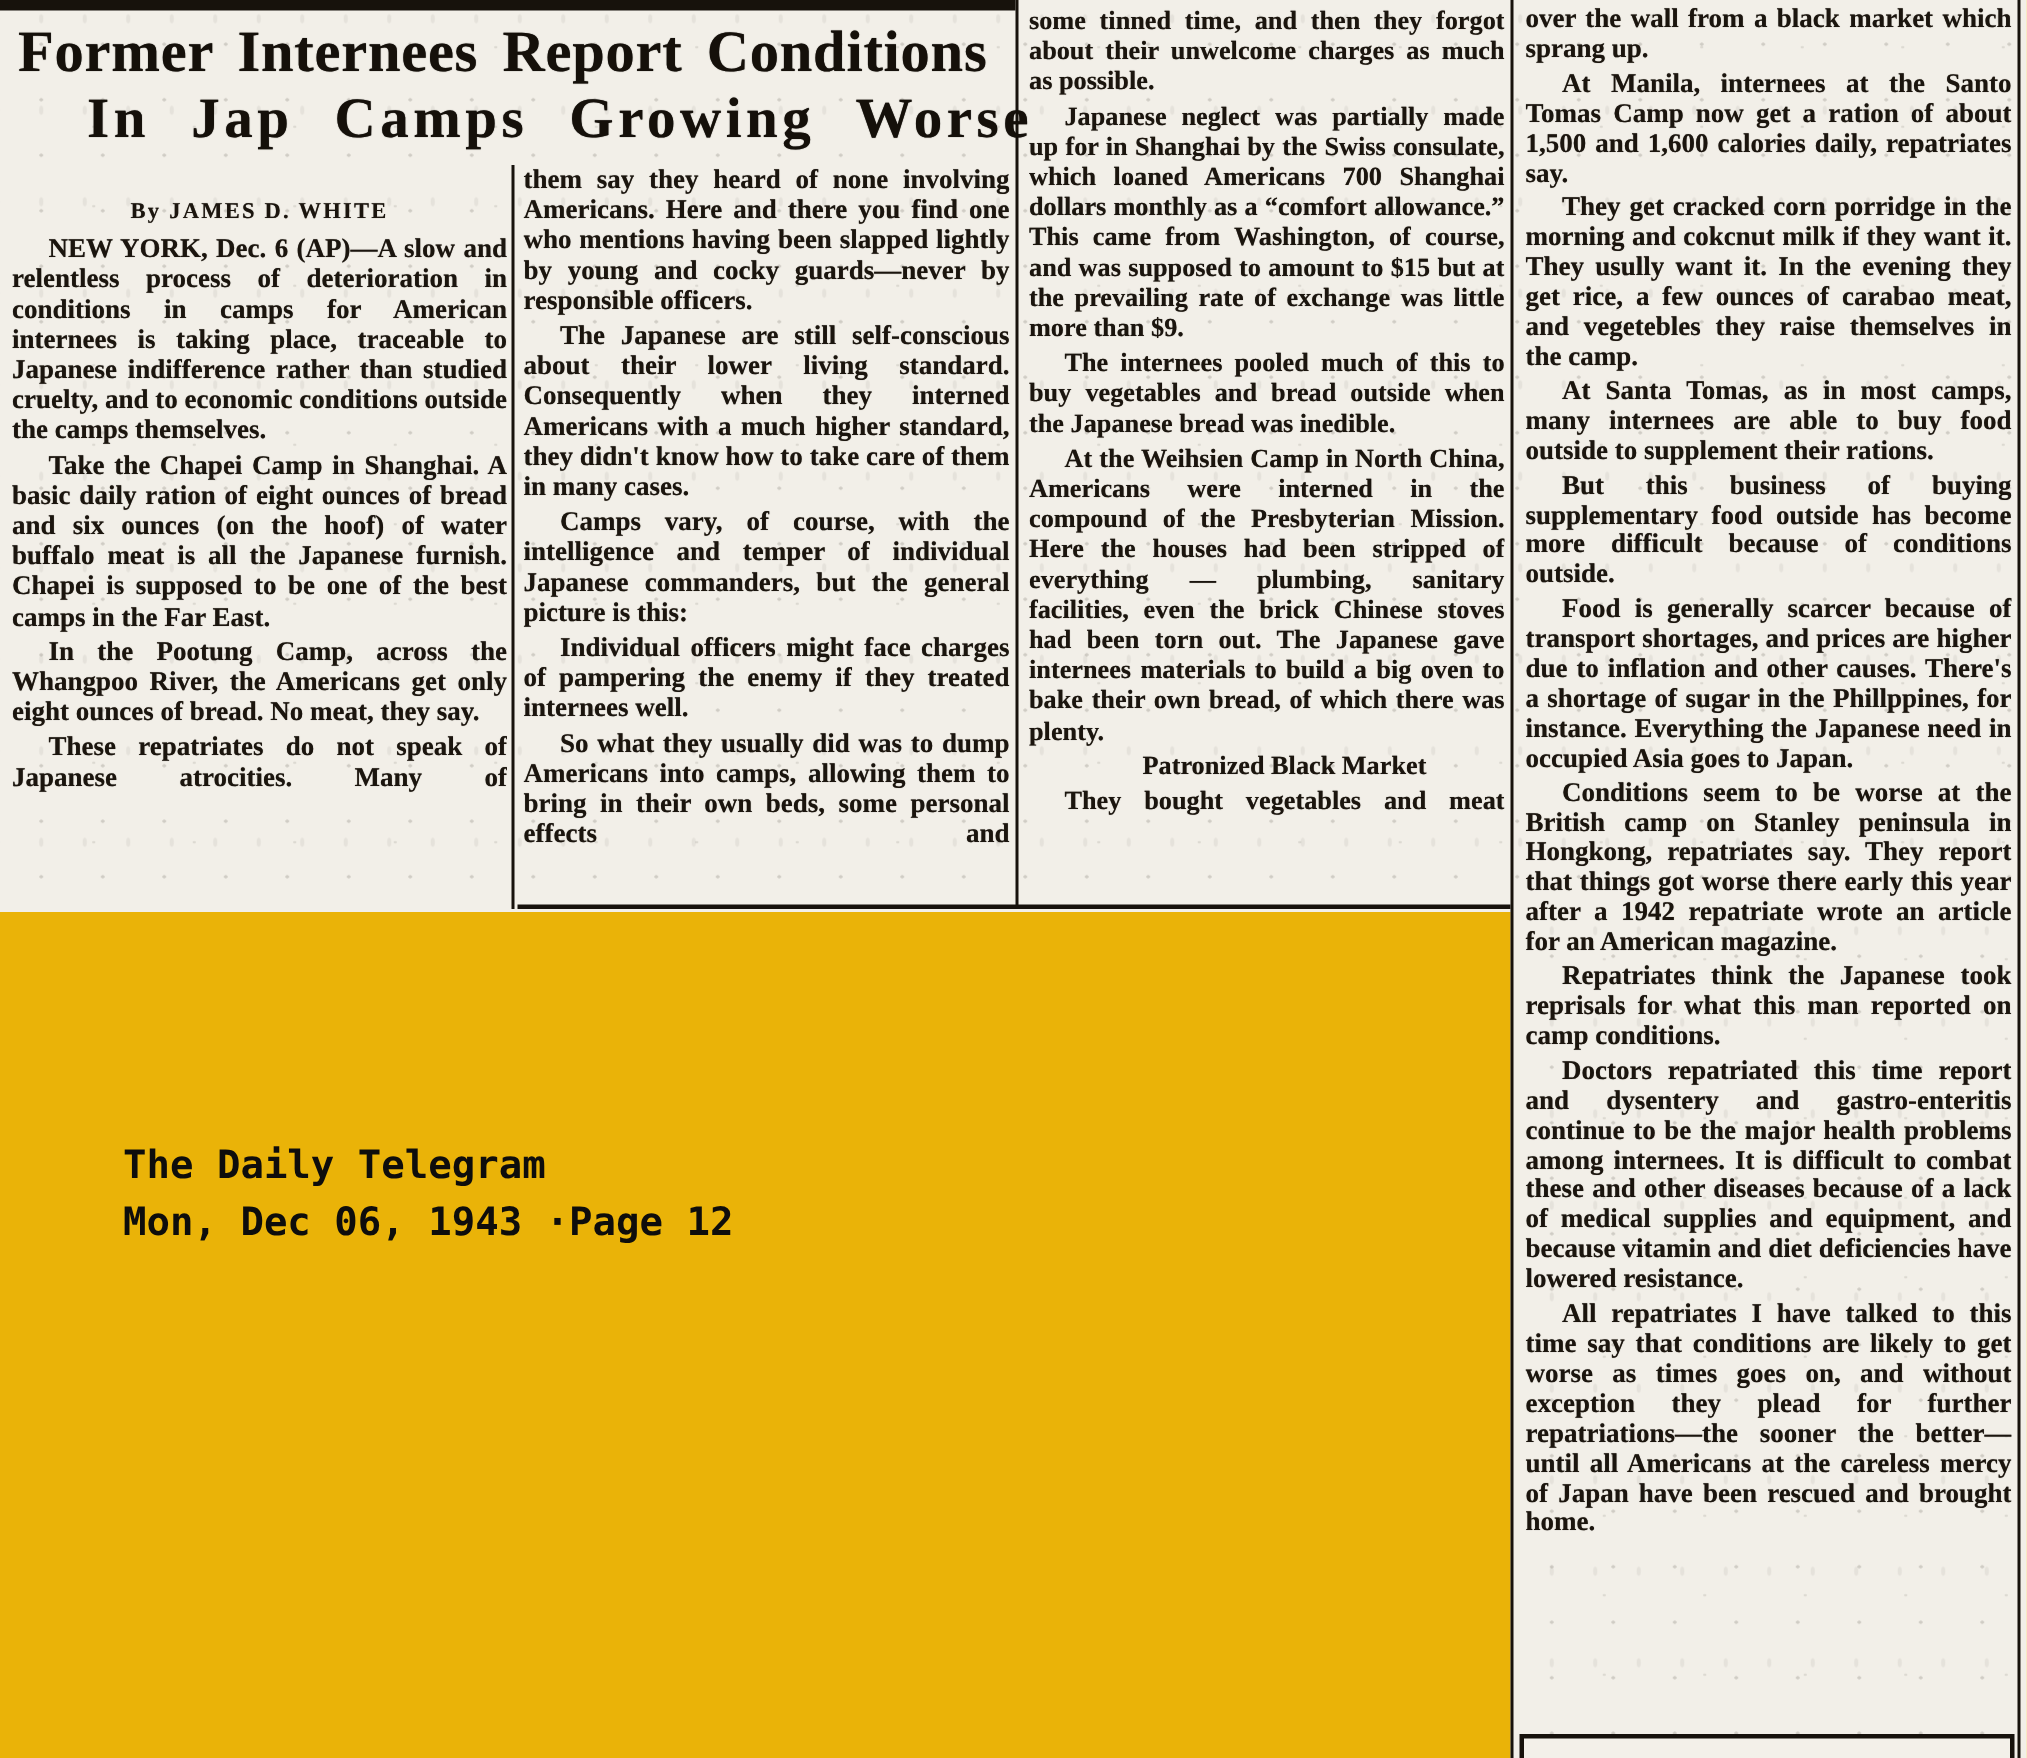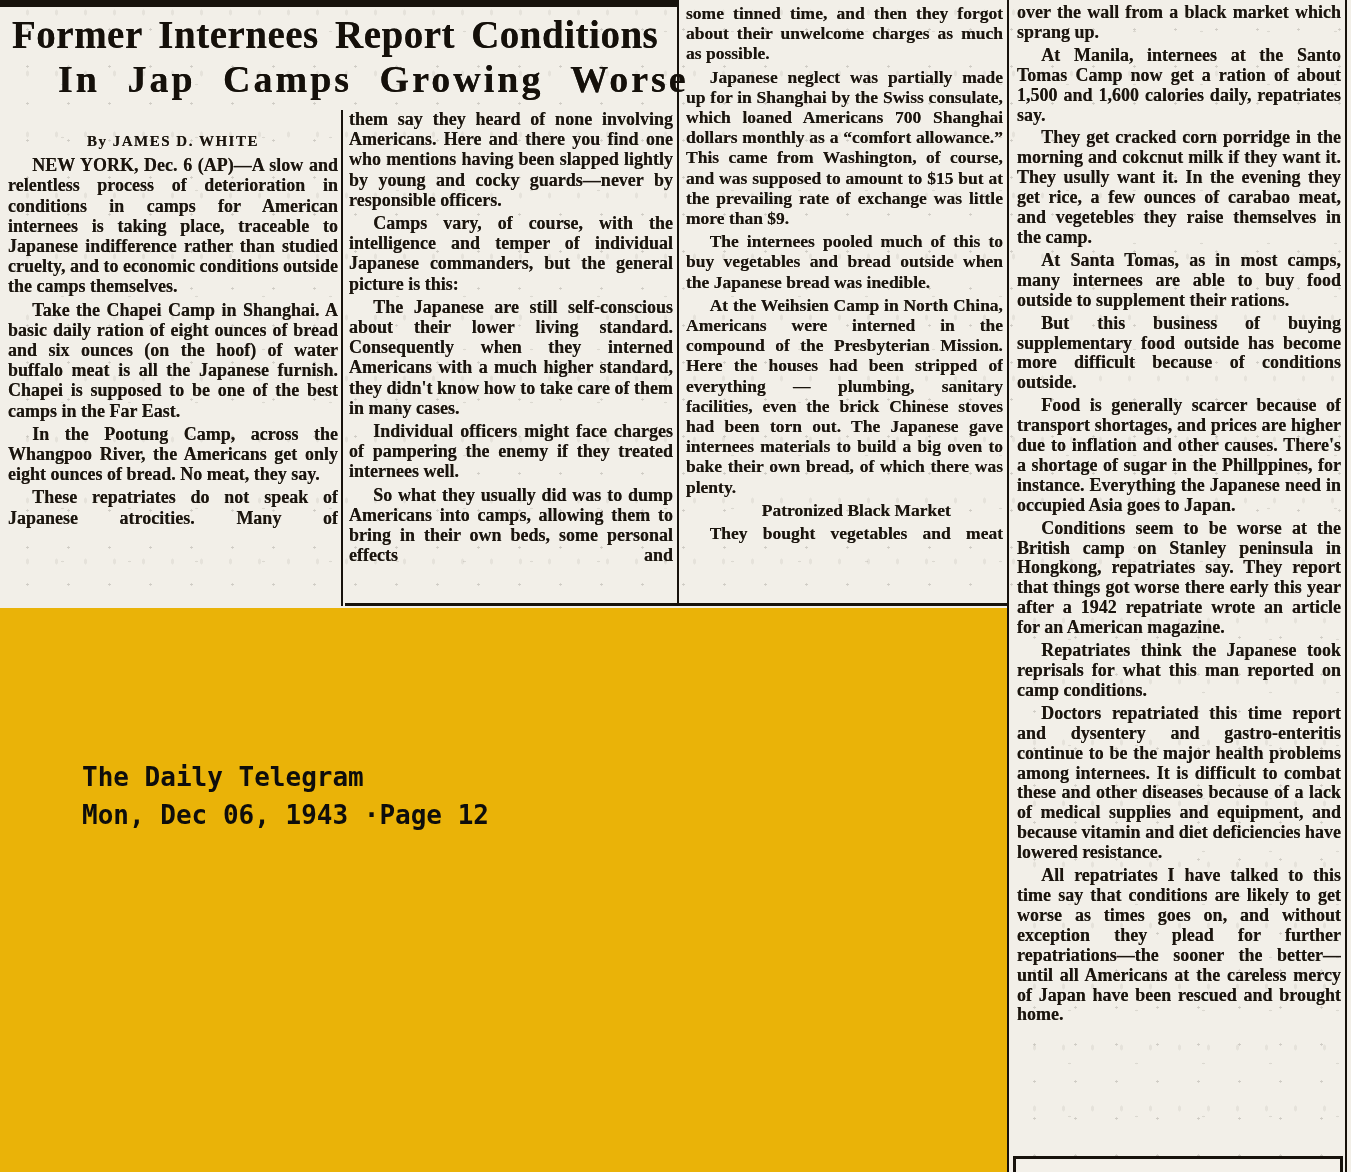--- a/index.html
+++ b/index.html
@@ -88,22 +88,22 @@
   <div class="col col1">
     <div class="byline">By JAMES D. WHITE</div>
     <p>NEW YORK, Dec. 6 (AP)—A slow and relentless process of deterioration in conditions in camps for American internees is taking place, traceable to Japanese indifference rather than studied cruelty, and to economic conditions outside the camps themselves.</p>
     <p>Take the Chapei Camp in Shanghai. A basic daily ration of eight ounces of bread and six ounces (on the hoof) of water buffalo meat is all the Japanese furnish. Chapei is supposed to be one of the best camps in the Far East.</p>
     <p>In the Pootung Camp, across the Whangpoo River, the Americans get only eight ounces of bread. No meat, they say.</p>
     <p class="jlast">These repatriates do not speak of Japanese atrocities. Many of</p>
   </div>
 
   <div class="col col2">
     <p class="noind">them say they heard of none involving Americans. Here and there you find one who mentions having been slapped lightly by young and cocky guards—never by responsible officers.</p>
+    <p>The Japanese are still self-conscious about their lower living standard. Consequently when they interned Americans with a much higher standard, they didn't know how to take care of them in many cases.</p>
     <p>Camps vary, of course, with the intelligence and temper of individual Japanese commanders, but the general picture is this:</p>
-    <p>The Japanese are still self-conscious about their lower living standard. Consequently when they interned Americans with a much higher standard, they didn't know how to take care of them in many cases.</p>
     <p>Individual officers might face charges of pampering the enemy if they treated internees well.</p>
     <p class="jlast">So what they usually did was to dump Americans into camps, allowing them to bring in their own beds, some personal effects and</p>
   </div>
 
   <div class="col col3">
     <p class="noind">some tinned time, and then they forgot about their unwelcome charges as much as possible.</p>
     <p>Japanese neglect was partially made up for in Shanghai by the Swiss consulate, which loaned Americans 700 Shanghai dollars monthly as a “comfort allowance.” This came from Washington, of course, and was supposed to amount to $15 but at the prevailing rate of exchange was little more than $9.</p>
     <p>The internees pooled much of this to buy vegetables and bread outside when the Japanese bread was inedible.</p>
     <p>At the Weihsien Camp in North China, Americans were interned in the compound of the Presbyterian Mission. Here the houses had been stripped of everything — plumbing, sanitary facilities, even the brick Chinese stoves had been torn out. The Japanese gave internees materials to build a big oven to bake their own bread, of which there was plenty.</p>
     <p class="subhead">Patronized Black Market</p>

